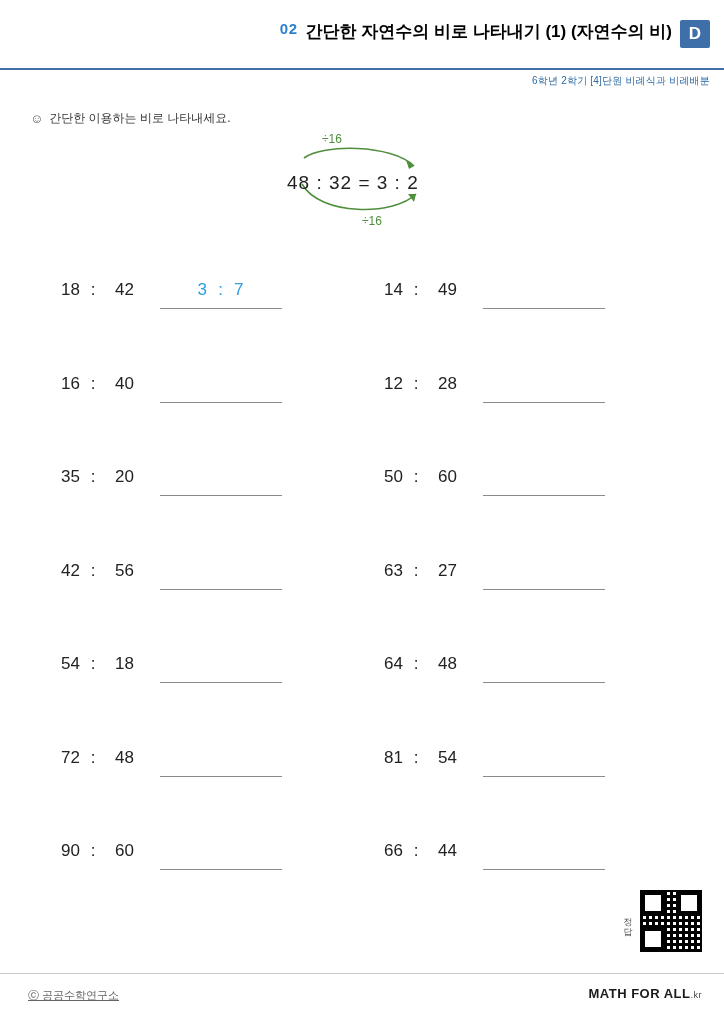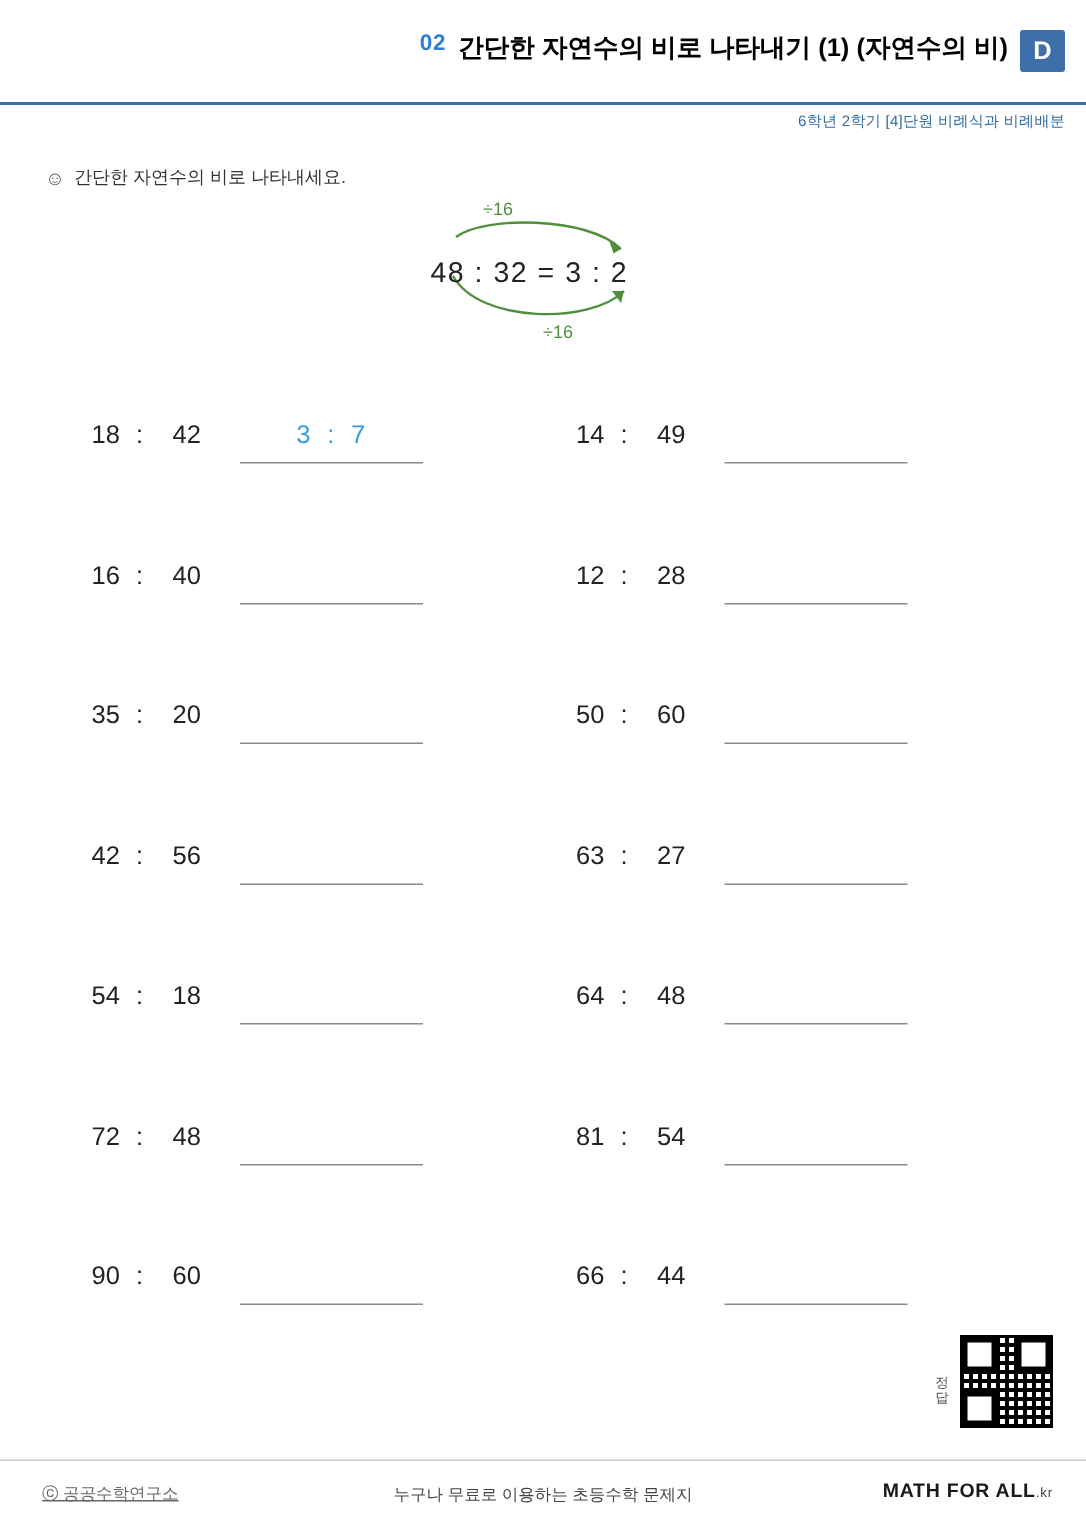--- a/index.html
+++ b/index.html
@@ -288,21 +288,21 @@
     <span class="unit-no">02</span>
     <span class="title-text">간단한 자연수의 비로 나타내기 (1) (자연수의 비)</span>
     <span class="level-badge">D</span>
   </div>
   <div class="header-rule"></div>
   <div class="subtitle">6학년 2학기 [4]단원 비례식과 비례배분</div>
 </div>
 
 <div class="instruction">
   <span class="smiley">☺</span>
-  <span>간단한 자연수의 비로 나타내세요.</span>
+  <span>간단한 이용하는 비로 나타내세요.</span>
 </div>
 
 <div class="example">
   <svg width="220" height="100" viewBox="0 0 220 100">
     <path d="M42 26 C 60 12, 130 12, 152 34" stroke="#4f8f3c" stroke-width="1.6" fill="none"></path>
     <polygon points="152,34 144,28 147,37" fill="#4f8f3c"></polygon>
     <path d="M40 52 C 58 84, 132 84, 154 62" stroke="#4f8f3c" stroke-width="1.6" fill="none"></path>
     <polygon points="154,62 146,62 152,70" fill="#4f8f3c"></polygon>
   </svg>
   <div class="arrow-label-top">÷16</div>
@@ -456,17 +456,16 @@
 <div class="qr-area">
   <span class="qr-label">정답</span>
   <span class="qr-box">
       <span class="qr-eye3"></span>
     </span>
 </div>
 
 <div class="footer-rule"></div>
 <div class="footer">
   <div class="copyright">ⓒ 공공수학연구소</div>
-  <div class="footer-center">누구나 무료로 이용하는 초등수학 문제지</div>
   <div class="logo">
     <span>MATH FOR ALL</span><span class="kr">.kr</span>
   </div>
 </div>
 
 </body></html>

